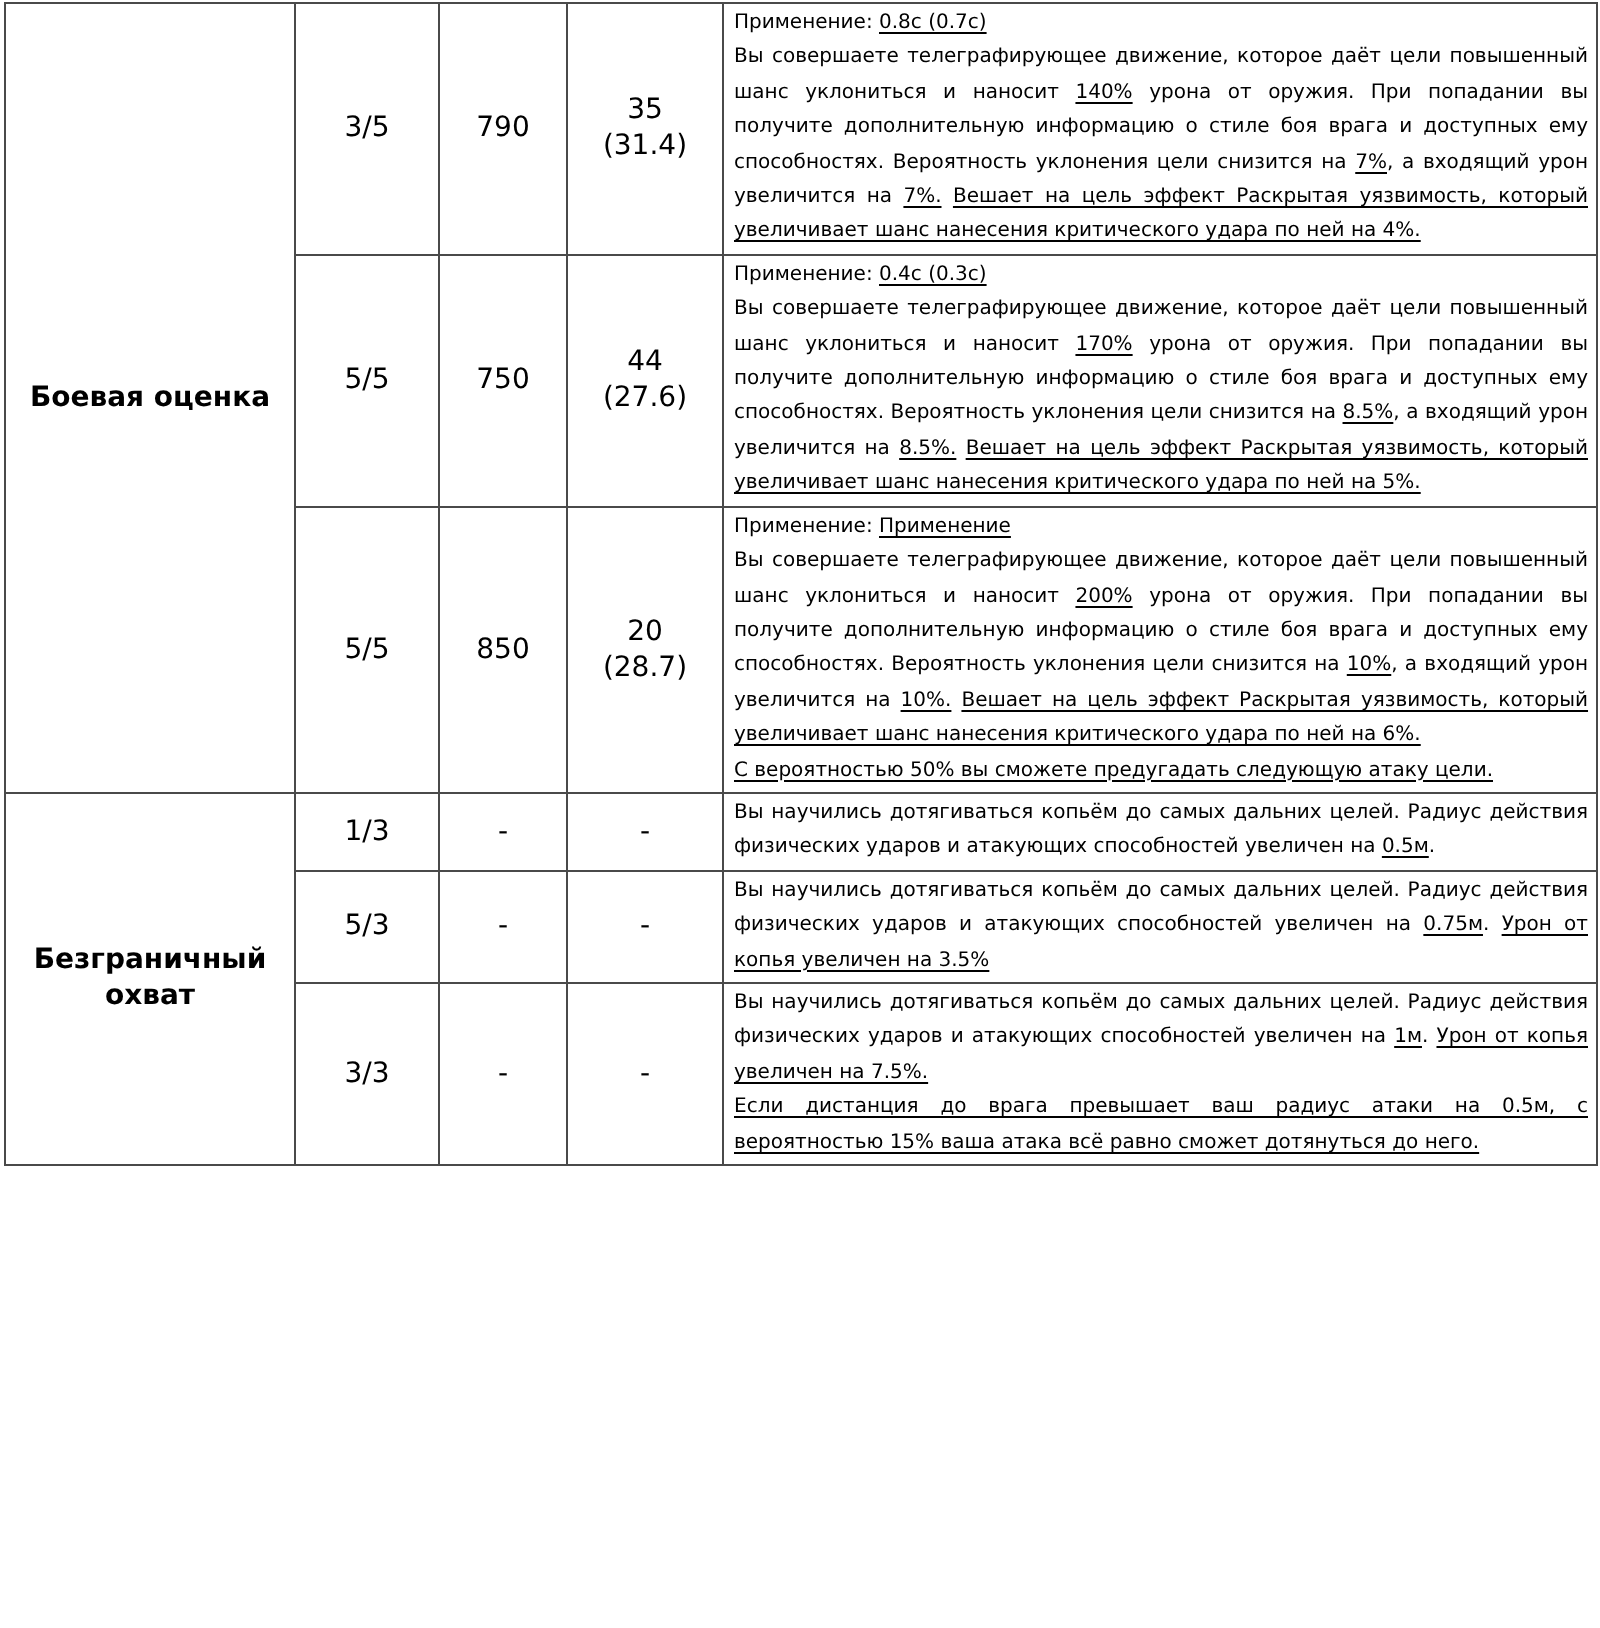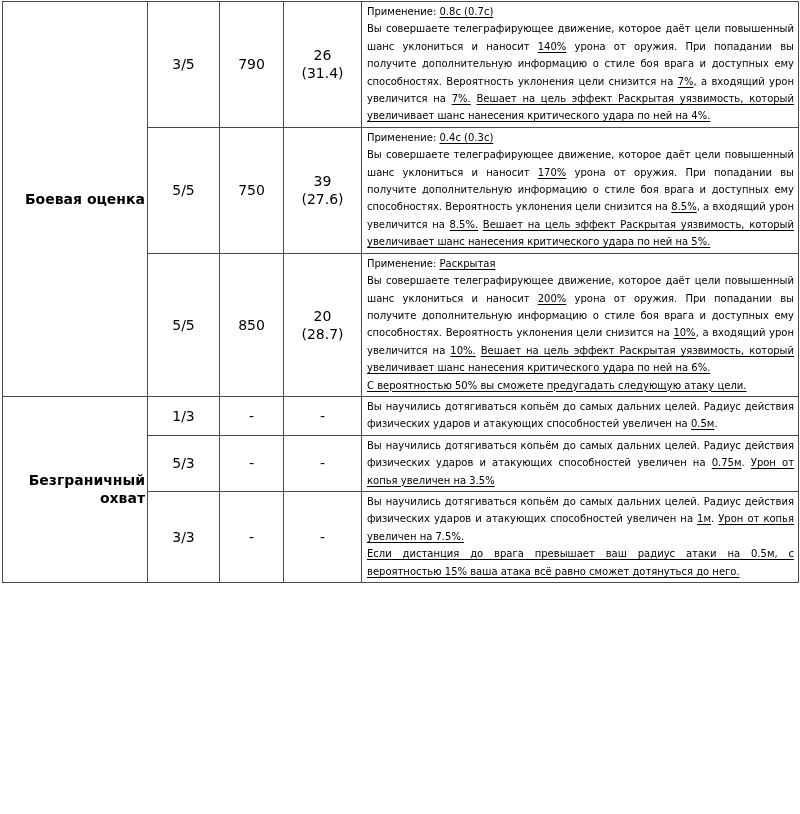--- a/index.html
+++ b/index.html
@@ -21,21 +21,21 @@
     table-layout: fixed;
     width: 796px;
   }
   table.skills td {
     border: 1px solid #4a4a4a;
     color: #000000;
     overflow: hidden;
   }
   td.name-cell {
     vertical-align: middle;
-    text-align: right;
+    text-align: center;
     font-weight: bold;
     font-size: 14px;
     line-height: 18px;
     padding: 2px;
   }
   td.num-cell {
     vertical-align: middle;
     text-align: center;
     font-size: 14px;
     line-height: 18px;
@@ -72,49 +72,49 @@
       <col style="width:437px">
     </colgroup>
     <tbody>
         <tr>
           <td class="name-cell" rowspan="3">
             <div>Боевая оценка</div>
           </td>
           <td class="num-cell">3/5</td>
           <td class="num-cell">790</td>
           <td class="num-cell">
-            <span class="stat-line">26</span>
+            <span class="stat-line">35</span>
             <span class="stat-line">(31.4)</span>
           </td>
           <td class="desc-cell">
             <div class="para"><span>Применение: </span><u>0.8с (0.7с)</u></div>
             <div class="para"><span>Вы совершаете телеграфирующее движение, которое даёт цели повышенный шанс уклониться и наносит </span><u>140%</u><span> урона от оружия. При попадании вы получите дополнительную информацию о стиле боя врага и доступных ему способностях. Вероятность уклонения цели снизится на </span><u>7%</u><span>, а входящий урон увеличится на </span><u>7%.</u><span> </span><u>Вешает на цель эффект Раскрытая уязвимость, который увеличивает шанс нанесения критического удара по ней на 4%.</u></div>
           </td>
         </tr>
         <tr>
           <td class="num-cell">5/5</td>
           <td class="num-cell">750</td>
           <td class="num-cell">
-            <span class="stat-line">39</span>
+            <span class="stat-line">44</span>
             <span class="stat-line">(27.6)</span>
           </td>
           <td class="desc-cell">
             <div class="para"><span>Применение: </span><u>0.4с (0.3с)</u></div>
             <div class="para"><span>Вы совершаете телеграфирующее движение, которое даёт цели повышенный шанс уклониться и наносит </span><u>170%</u><span> урона от оружия. При попадании вы получите дополнительную информацию о стиле боя врага и доступных ему способностях. Вероятность уклонения цели снизится на </span><u>8.5%</u><span>, а входящий урон увеличится на </span><u>8.5%.</u><span> </span><u>Вешает на цель эффект Раскрытая уязвимость, который увеличивает шанс нанесения критического удара по ней на 5%.</u></div>
           </td>
         </tr>
         <tr>
           <td class="num-cell">5/5</td>
           <td class="num-cell">850</td>
           <td class="num-cell">
             <span class="stat-line">20</span>
             <span class="stat-line">(28.7)</span>
           </td>
           <td class="desc-cell">
-            <div class="para"><span>Применение: </span><u>Раскрытая</u></div>
+            <div class="para"><span>Применение: </span><u>Применение</u></div>
             <div class="para"><span>Вы совершаете телеграфирующее движение, которое даёт цели повышенный шанс уклониться и наносит </span><u>200%</u><span> урона от оружия. При попадании вы получите дополнительную информацию о стиле боя врага и доступных ему способностях. Вероятность уклонения цели снизится на </span><u>10%</u><span>, а входящий урон увеличится на </span><u>10%.</u><span> </span><u>Вешает на цель эффект Раскрытая уязвимость, который увеличивает шанс нанесения критического удара по ней на 6%.</u></div>
             <div class="para"><u>С вероятностью 50% вы сможете предугадать следующую атаку цели.</u></div>
           </td>
         </tr>
         <tr>
           <td class="name-cell" rowspan="3">
             <div>Безграничный охват</div>
           </td>
           <td class="num-cell">1/3</td>
           <td class="num-cell">-</td>

